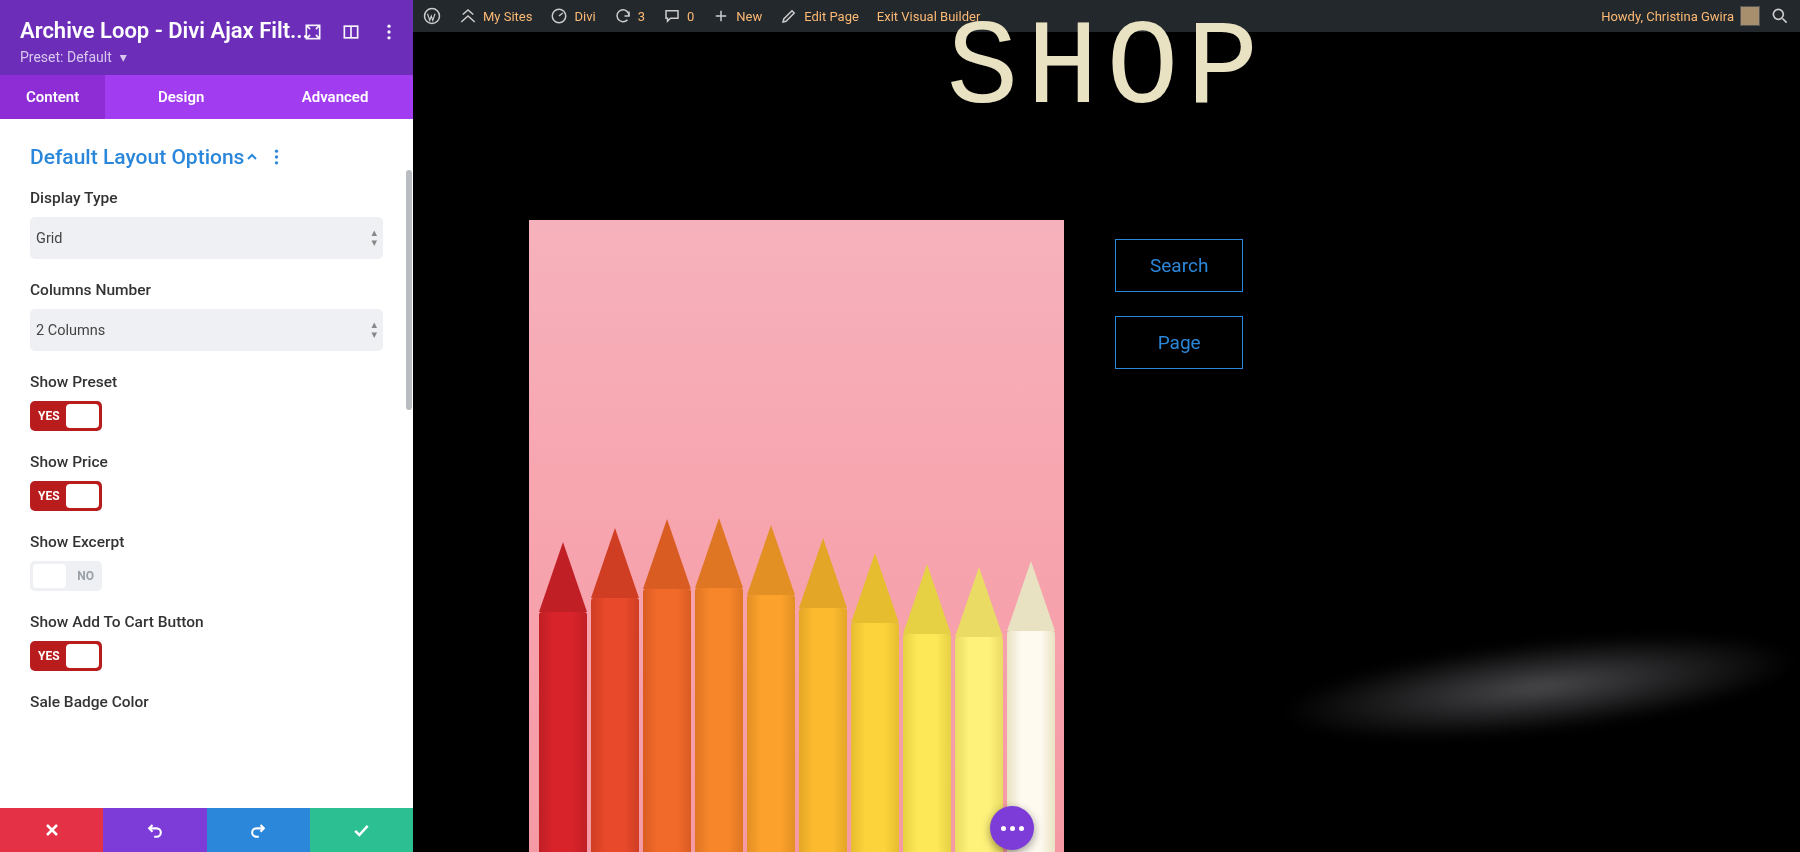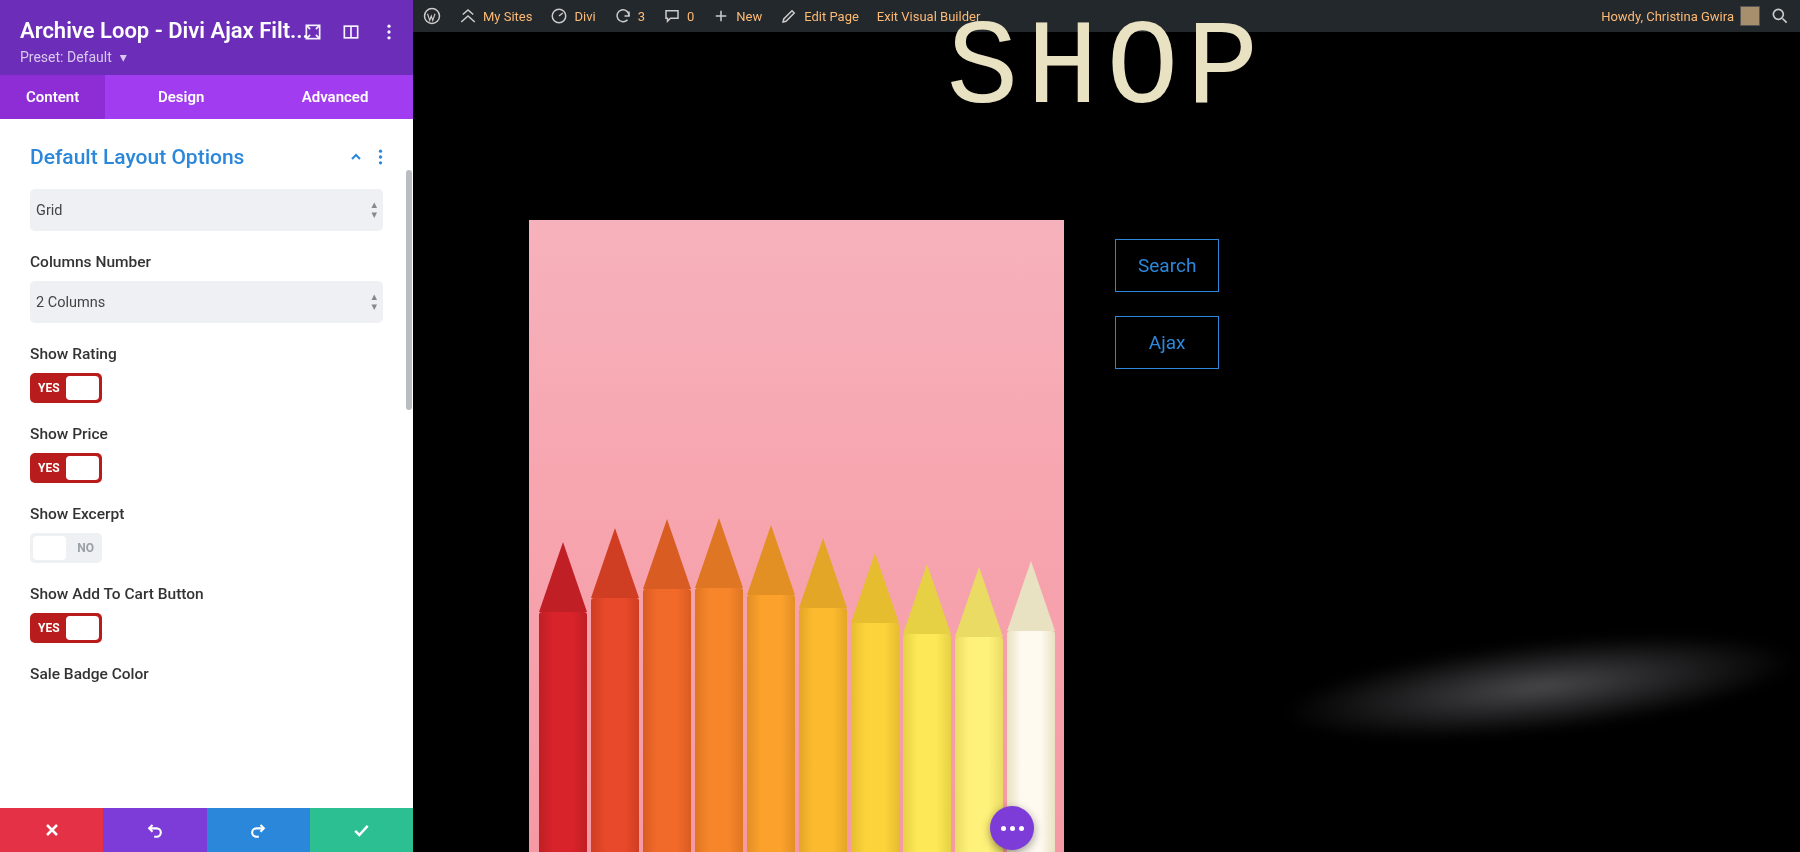--- a/index.html
+++ b/index.html
@@ -13,21 +13,21 @@
 .panel-header-icons { position: absolute; top: 22px; right: 14px; display: flex; gap: 18px; align-items: center; }
 .hdr-icon { width: 20px; height: 20px; color: #fff; opacity: 0.95; cursor: pointer; }
 
 .tabs { display: flex; background: #a23cf0; height: 44px; }
 .tab { flex: 0 0 auto; padding: 0 26px; display: flex; align-items: center; color: #fff; font-size: 15px; font-weight: 600; cursor: pointer; }
 .tab.active { background: #8e2dd6; }
 .tab:nth-child(2), .tab:nth-child(3){ flex:1; justify-content:center;padding-left:24px;}
 .tab:nth-child(1){ padding-left:26px; }
 
 .panel-body { flex: 1; background: #fff; overflow-y: auto; padding: 18px 0 10px; }
-.section-header { display: flex; align-items: center; justify-content: space-between; padding: 8px 30px 14px; }
+.section-header { display: flex; align-items: center; padding: 8px 30px 14px; }
 .section-title { color: #2b87da; font-size: 21px; font-weight: 500; }
 .section-actions { display: flex; gap: 14px; align-items: center; color: #2b87da; }
 .chev { width:16px; height:16px; cursor:pointer;}
 .vdots { width:5px; height:18px; cursor:pointer;}
 
 .field { padding: 6px 30px 16px; }
 .field-label { font-size: 15.5px; color: #333; font-weight: 500; margin-bottom: 10px; }
 .select { background: #eef0f3; border-radius: 5px; padding: 11px 6px; font-size: 14.5px; color: #444; display:flex; justify-content:space-between; align-items:center; cursor:pointer;}
 .select-caret { color:#888; font-size:11px; line-height:10px;}
 
@@ -61,21 +61,21 @@
 .stage { position:relative; height:calc(100% - 32px); background:#000; }
 .shop-title{ font-family: Liberation Mono, monospace; color:#e9e2c2; font-size:120px; letter-spacing:8px; position:absolute; left:50%; transform:translateX(-50%); top:-30px; font-weight:400;}
 .product-img{ position:absolute; left:116px; top:188px; width:535px; height:632px; overflow:hidden;}
 .sky{ position:absolute; inset:0; background:linear-gradient(180deg,#f6b2bc 0%, #f7a6b0 40%, #f59aa5 100%);}
 .pencil{ position:absolute; bottom:0; width:48px;}
 .pbody{ width:100%; height:280px; border-radius:3px 3px 0 0;}
 .ptip{ width:0;height:0; border-left:24px solid transparent; border-right:24px solid transparent; margin:0 auto;}
 .fab{ position:absolute; width:44px; height:44px; border-radius:50%; background:#7d3bd8; display:flex; align-items:center; justify-content:center; gap:4px; left:577px; top:796px; transform:translateY(-50%); cursor:pointer; box-shadow:0 3px 10px rgba(0,0,0,.4);}
 .fab span{ width:5px; height:5px; background:#fff; border-radius:50%;}
 .side-buttons{ position:absolute; left:702px; top:207px; display:flex; flex-direction:column; gap:24px;}
-.side-btn{ border:1px solid #2b87da; color:#2b87da; background:transparent; padding:14px 22px; font-size:19px; cursor:pointer;}
+.side-btn{ border:1px solid #2b87da; color:#2b87da; background:transparent; padding:14px 34px; font-size:19px; cursor:pointer;}
 .blur-streak{ position:absolute; right:0; bottom:120px; width:520px; height:90px; background:radial-gradient(ellipse at center, rgba(210,210,220,.35) 0%, rgba(0,0,0,0) 70%); transform:rotate(-6deg); filter:blur(6px);}
 </style>
 </head>
 <body>
 
 <div class="panel">
   <div class="panel-header">
     <div class="panel-title">Archive Loop - Divi Ajax Filt...</div>
     <div class="panel-preset">
       <span>Preset: Default</span>
@@ -114,36 +114,37 @@
           </svg>
         <svg class="vdots" viewBox="0 0 6 20" fill="#2b87da">
             <circle cx="3" cy="3" r="2"></circle>
             <circle cx="3" cy="10" r="2"></circle>
             <circle cx="3" cy="17" r="2"></circle>
           </svg>
       </div>
     </div>
 
     <div class="field">
+      <div class="field-label">Display Type</div>
       <div class="select">
         <span>Grid</span>
         <span class="select-caret">▴<br>▾</span>
       </div>
     </div>
 
     <div class="field">
       <div class="field-label">Columns Number</div>
       <div class="select">
         <span>2 Columns</span>
         <span class="select-caret">▴<br>▾</span>
       </div>
     </div>
 
     <div class="field">
-      <div class="field-label">Show Rating</div>
+      <div class="field-label">Show Preset</div>
       <div class="toggle on">
         <span class="toggle-label">YES</span>
         <span class="toggle-knob"></span>
       </div>
     </div>
 
     <div class="field">
       <div class="field-label">Show Price</div>
       <div class="toggle on">
         <span class="toggle-label">YES</span>
@@ -311,16 +312,16 @@
           </div>
         </div>
     </div>
     <div class="fab">
         <span></span>
         <span></span>
         <span></span>
       </div>
     <div class="side-buttons">
       <button class="side-btn">Search</button>
-      <button class="side-btn" style="padding:14px 30px">Ajax</button>
+      <button class="side-btn" style="padding:14px 30px">Page</button>
     </div>
   </div>
 </div>
 
 </body></html>

